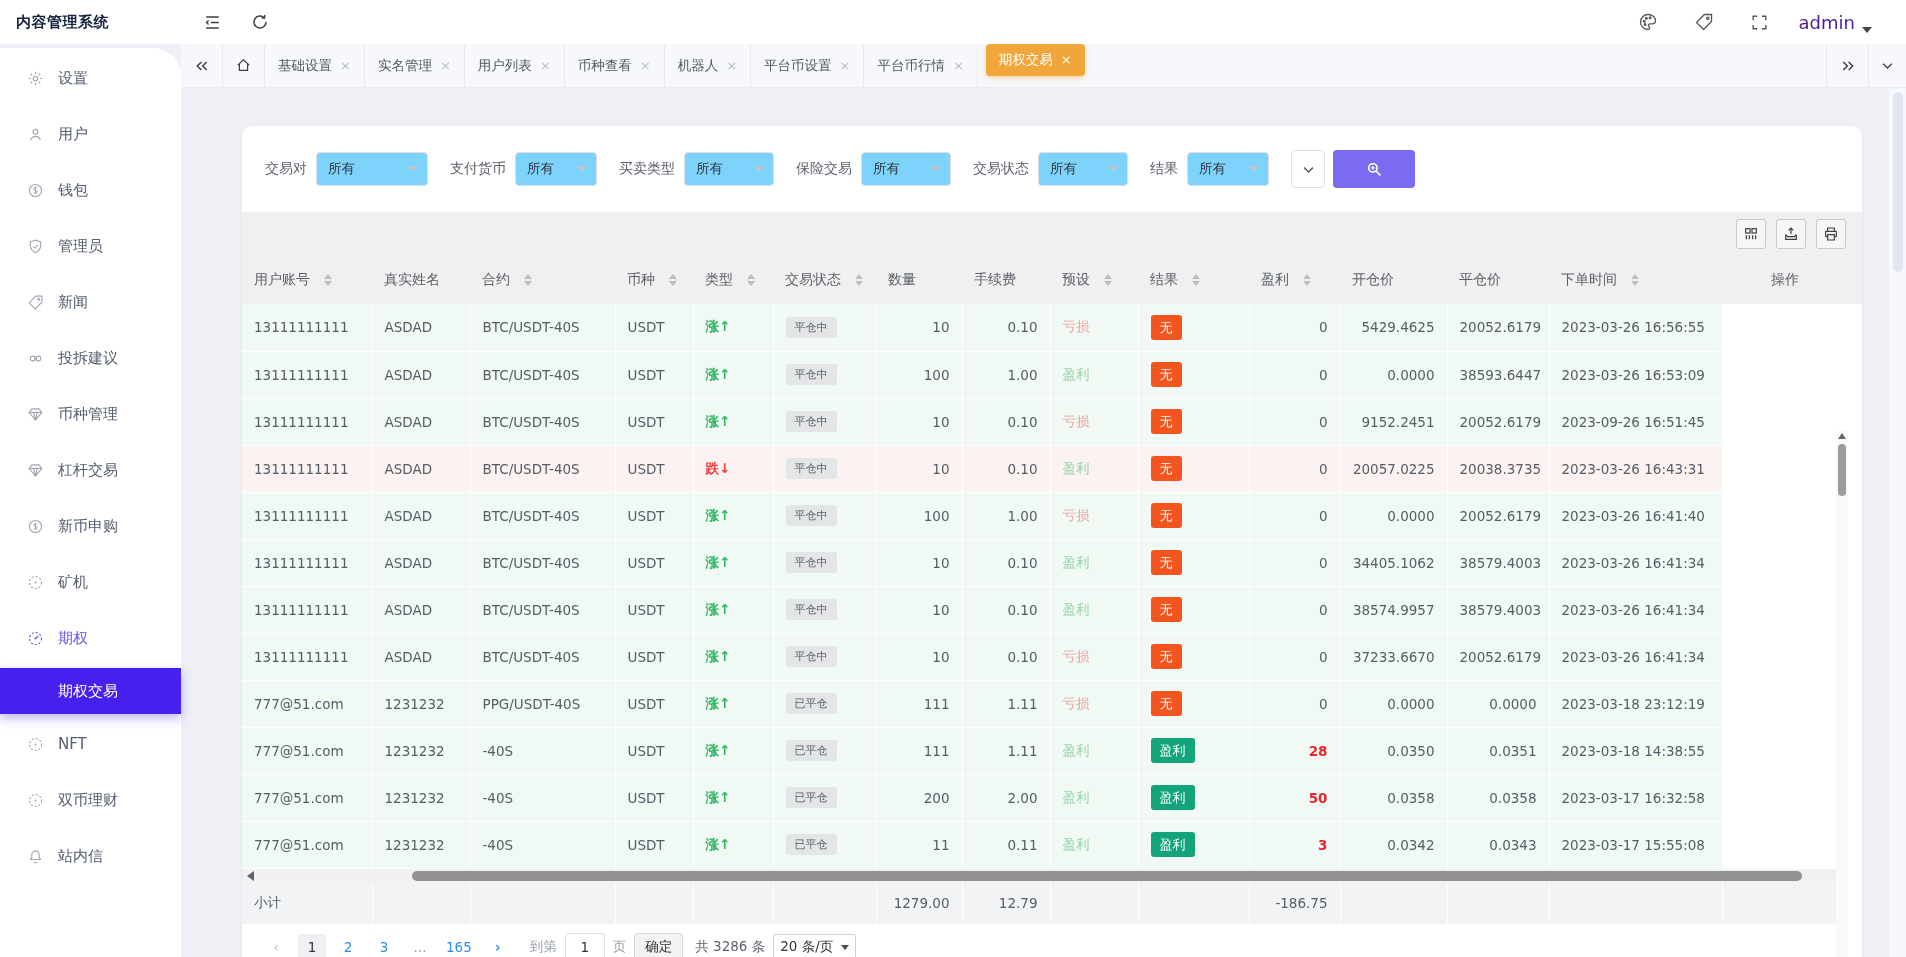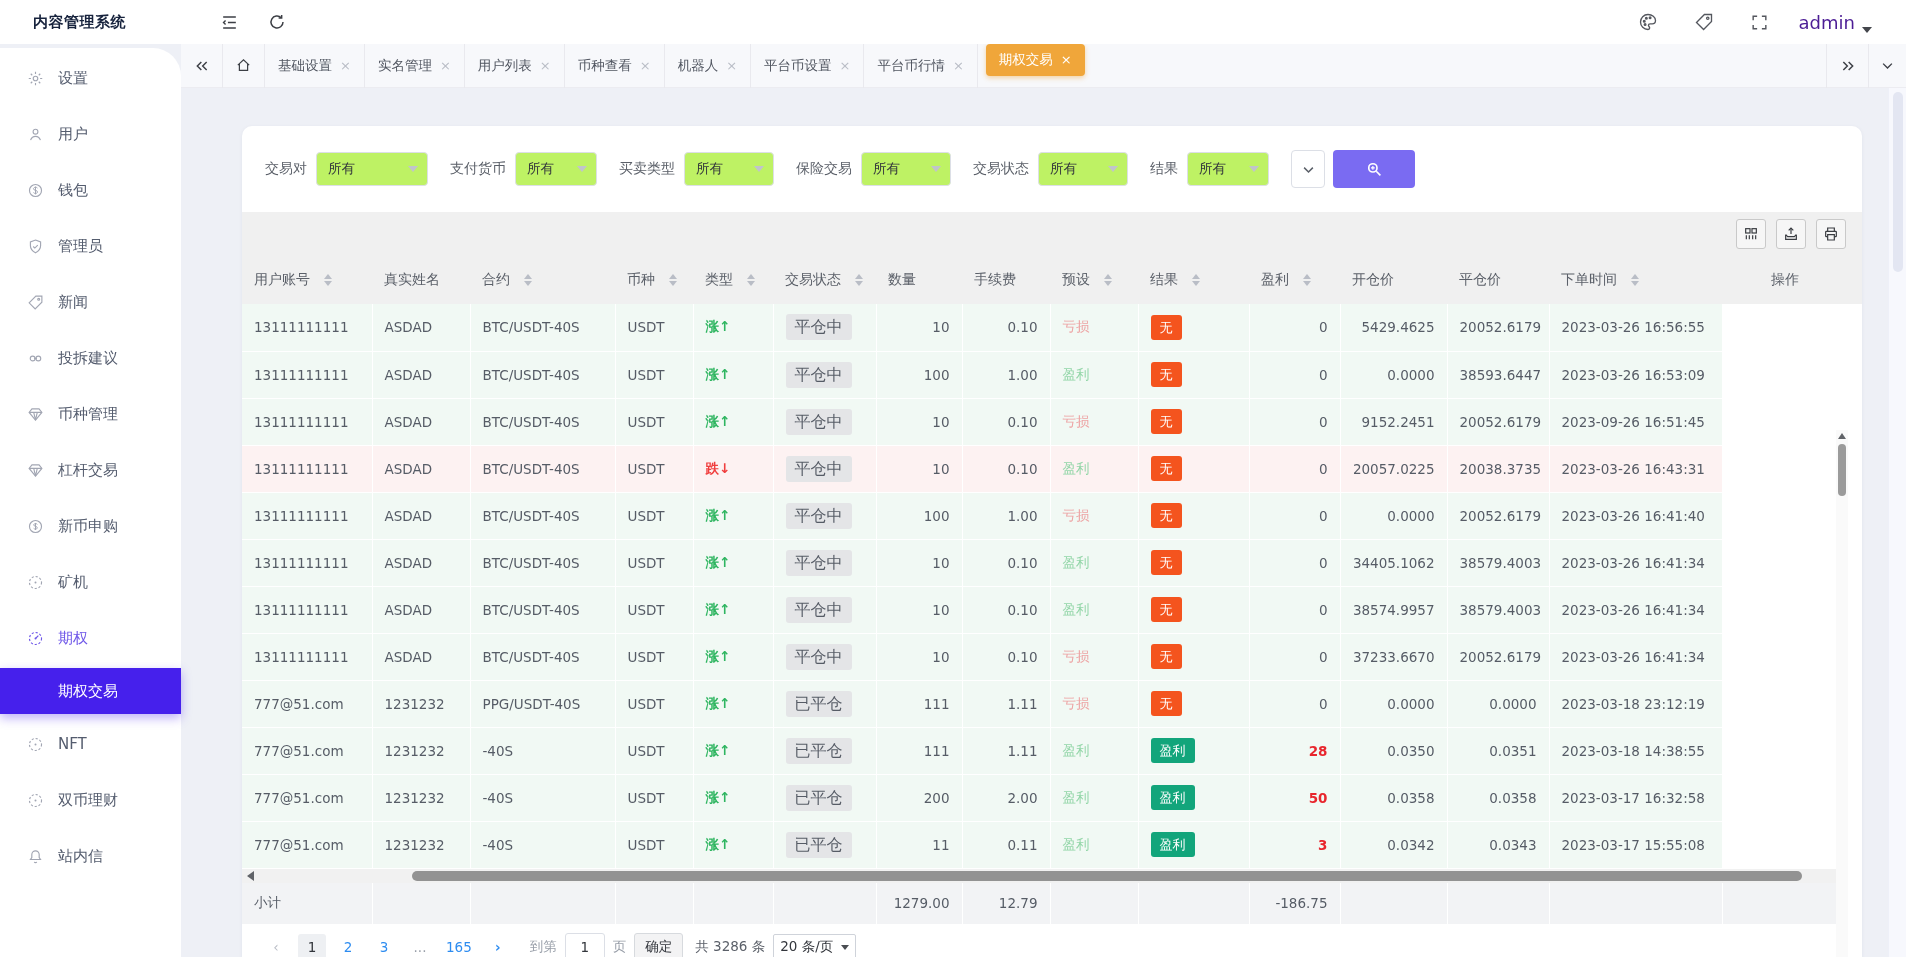--- a/index.html
+++ b/index.html
@@ -1,21 +1,21 @@
 <!DOCTYPE html>
 <html><head>
 <meta charset="utf-8">
 <style>
   * { margin:0; padding:0; box-sizing:border-box; }
   html,body { width:1906px; height:957px; overflow:hidden; }
   body { font-family:"DejaVu Sans","Liberation Sans",sans-serif; background:#eef0f6; position:relative; color:#565c66; }
   svg { display:block; }
 
   
-  .topbar { position:absolute; top:0; left:0; right:0; height:44px; background:#fff; display:flex; align-items:center; z-index:30;padding-left:17px; }
+  .topbar { position:absolute; top:0; left:0; right:0; height:44px; background:#fff; display:flex; align-items:center; z-index:30; }
   .brand { width:181px; padding-left:16px; font-size:15px; font-weight:bold; color:#17233d; letter-spacing:.5px; }
   .topbar-icon { width:34px; height:34px; display:flex; align-items:center; justify-content:center; color:#3c3f45; cursor:pointer; }
   .topbar-left { display:flex; align-items:center; gap:14px; margin-left:14px; }
   .topbar-right { margin-left:auto; display:flex; align-items:center; gap:22px; padding-right:34px; }
   .topbar-right .topbar-icon { color:#54575e; }
   .admin-box { display:flex; align-items:flex-end; gap:7px; font-size:18px; color:#4c1d95; cursor:pointer; }
   .caret-down-s { width:0; height:0; border-left:5px solid transparent; border-right:5px solid transparent; border-top:6px solid #43464c; }
 
   
   .tabbar { position:absolute; top:44px; left:181px; right:0; height:44px; background:#f7f8fb; border-bottom:1px solid #ececf1; display:flex; align-items:center; z-index:10; }
@@ -36,21 +36,21 @@
   .submenu-item { height:46px; margin:2px 0; display:flex; align-items:center; padding-left:58px; font-size:15px; color:#545c6e; cursor:pointer; }
   .submenu-item.active { background:#4620ec; color:#fff; box-shadow:0 4px 10px rgba(70,32,236,.35); }
 
   
   .card { position:absolute; left:242px; top:126px; width:1620px; height:840px; background:#fff; border-radius:10px; box-shadow:0 1px 4px rgba(40,50,80,.06); overflow:hidden; }
 
   
   .filters { height:86px; display:flex; align-items:center; padding-left:23px; }
   .filter-group { display:flex; align-items:center; gap:9px; margin-right:22px; }
   .filter-label { font-size:14px; color:#5b6069; white-space:nowrap; }
-  .select { height:34px; background:#bef264; border:1px solid #dcdfe6; border-radius:4px; display:flex; align-items:center; justify-content:space-between; padding:0 9px 0 11px; font-size:13.5px; color:#33363c; cursor:pointer; }
+  .select { height:34px; background:#7dd3fc; border:1px solid #dcdfe6; border-radius:4px; display:flex; align-items:center; justify-content:space-between; padding:0 9px 0 11px; font-size:13.5px; color:#33363c; cursor:pointer; }
   .sel-caret { width:0; height:0; border-left:5px solid transparent; border-right:5px solid transparent; border-top:6px solid #c0c4cc; }
   .toggle-btn { width:34px; height:38px; border:1px solid #dcdfe6; background:#fff; border-radius:4px; display:flex; align-items:center; justify-content:center; color:#5b6069; cursor:pointer; margin-right:8px; }
   .search-btn { width:82px; height:38px; border:none; background:#7a6bf2; border-radius:4px; display:flex; align-items:center; justify-content:center; color:#fff; cursor:pointer; }
 
   
   .grid-top { background:#f0f0f0; }
   .toolbar { height:44px; display:flex; align-items:center; justify-content:flex-end; gap:10px; padding-right:16px; }
   .tool-btn { width:30px; height:30px; background:#f6f6f6; border:1px solid #c9c9c9; border-radius:3px; display:flex; align-items:center; justify-content:center; color:#3a3d42; cursor:pointer; }
 
   table { border-collapse:collapse; table-layout:fixed; width:1606px; }
@@ -62,21 +62,21 @@
   .sort-ic .up { border-bottom:5px solid #b9bdc6; }
   .sort-ic .dn { border-top:5px solid #b9bdc6; }
 
   td { height:47px; font-size:13.5px; color:#565c66; padding:0 12px; border-right:1px solid #fff; border-bottom:1px solid #fff; white-space:nowrap; overflow:hidden; }
   tr.tint-green td { background:#f1f9f4; }
   tr.tint-red td { background:#fdf2f2; }
   td.al-r { text-align:right; }
   td.op-cell { background:#fff !important; border-left:1px solid #ececec; }
   .type-up { color:#2eb560; font-weight:bold; }
   .type-down { color:#f03e3e; font-weight:bold; }
-  .status-badge { display:inline-block; background:#e4e5e7; color:#565c66; font-size:16px; padding:5px 9px; border-radius:3px; line-height:1; }
+  .status-badge { display:inline-block; background:#e4e5e7; color:#565c66; font-size:11px; padding:5px 9px; border-radius:3px; line-height:1; }
   .preset-loss { color:#eda3a3; }
   .preset-win { color:#93d6a8; }
   .res-badge { display:inline-block; color:#fff; font-size:13px; padding:6px 9px; border-radius:3px; line-height:1; }
   .res-none { background:#f4541e; }
   .res-win { background:#12a57b; }
   .profit-red { color:#e8262d; font-weight:bold; }
 
   
   .hscroll { position:relative; height:14px; background:#f1f1f1; width:1606px; }
   .hs-arrow { position:absolute; top:2px; width:0; height:0; border-top:5px solid transparent; border-bottom:5px solid transparent; }

